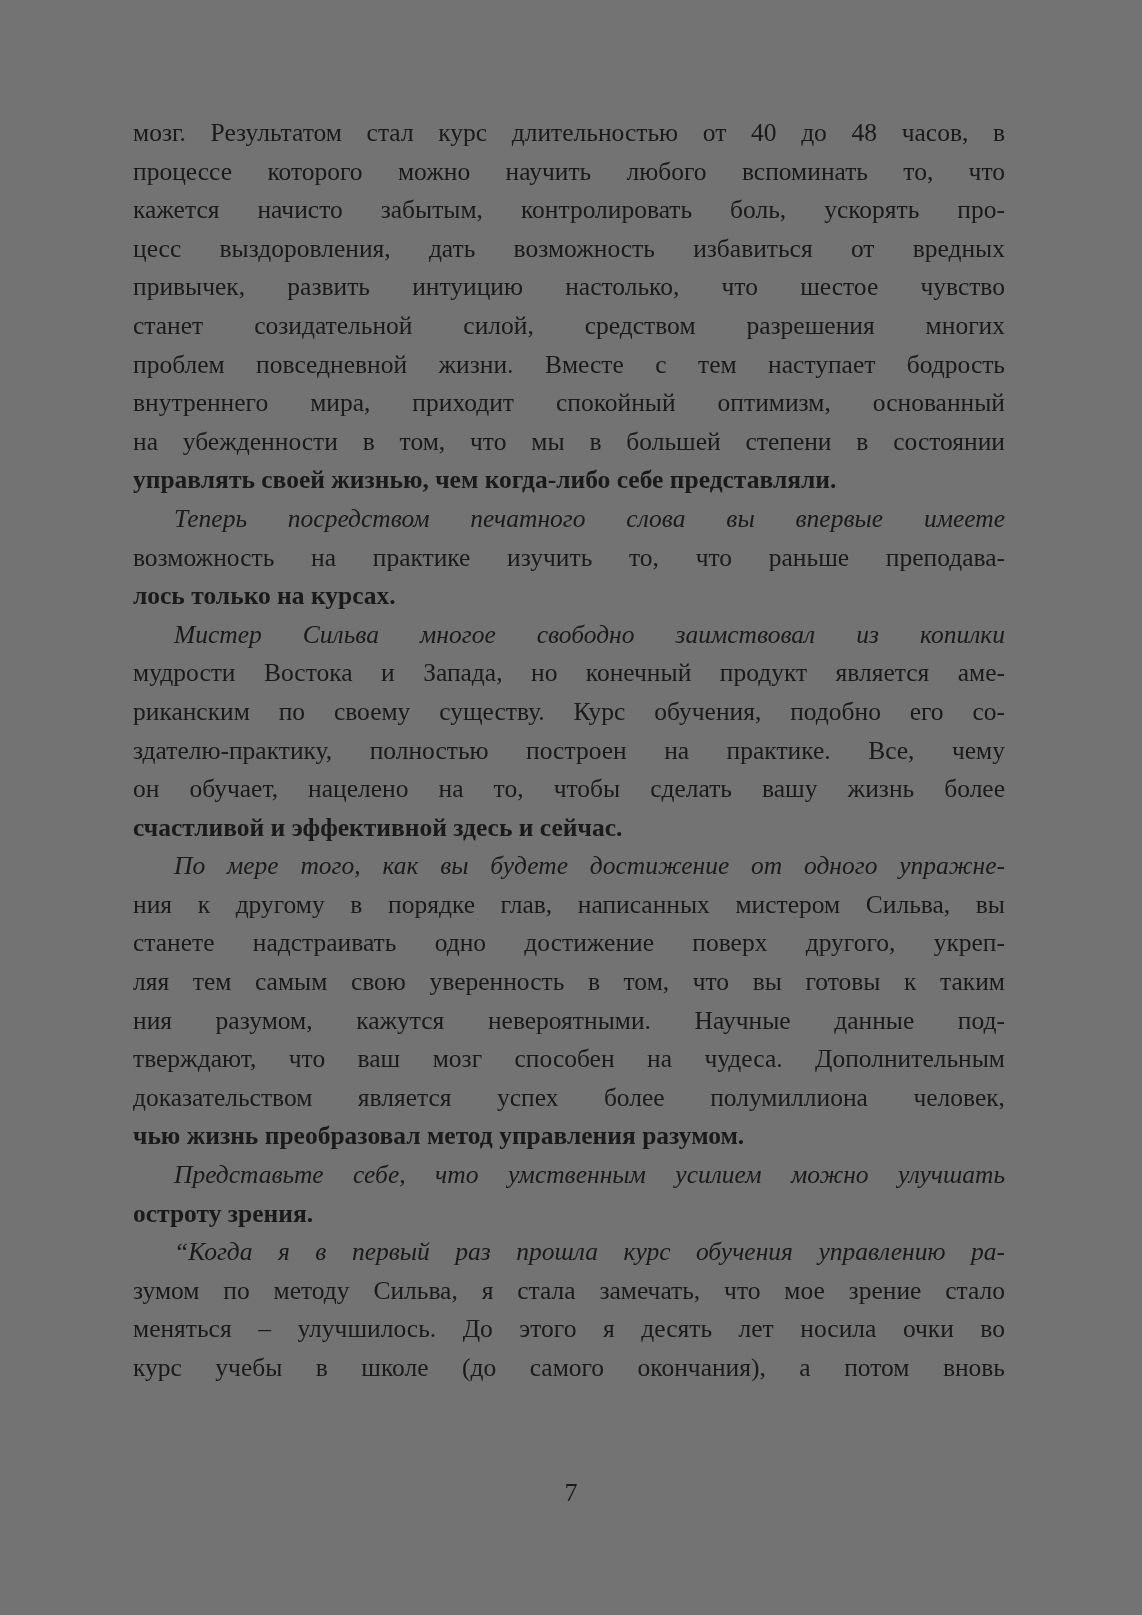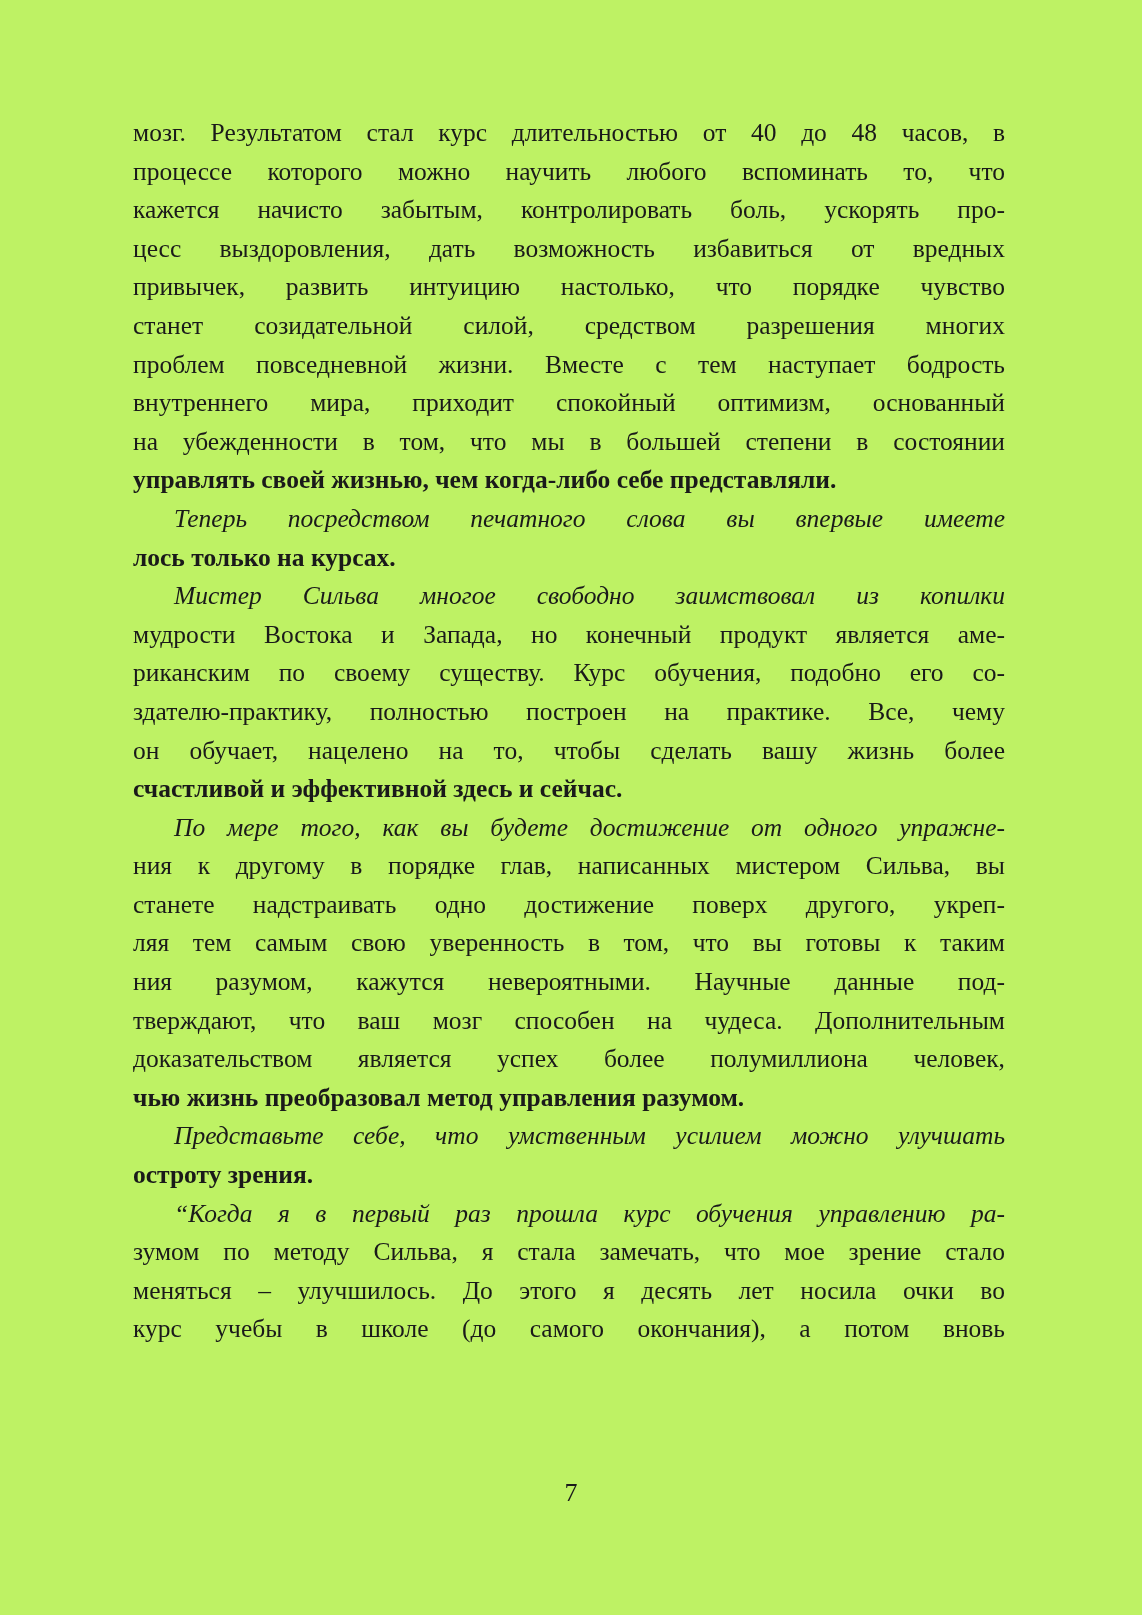--- a/index.html
+++ b/index.html
@@ -1,18 +1,18 @@
 <!DOCTYPE html>
 <html><head>
   <meta charset="utf-8">
   <style>
     html, body { margin: 0; padding: 0; background: #ffffff; }
     body { width: 1142px; height: 1615px; position: relative; overflow: hidden; }
     .page {
-      position: absolute; left: 0; top: 0; width: 1142px; height: 1615px; background: #bef264;
+      position: absolute; left: 0; top: 0; width: 1142px; height: 1615px; background: #737373;
     }
     .text {
       position: absolute; left: 133px; top: 114px; width: 872px;
       font-family: "Liberation Serif", serif;
       font-size: 25.5px; line-height: 38.6px; color: #1a1a1a;
     }
     .line { display: block; white-space: nowrap; text-align: justify; text-align-last: justify; height: 38.6px; overflow: visible; }
     .line.last { text-align-last: left; font-weight: bold; }
     .line.indent { padding-left: 41px; font-style: italic; }
     .pagenum {
@@ -22,27 +22,28 @@
   </style>
 </head>
 <body>
 
 <div class="page">
   <div class="text" id="text-block">
       <span class="line">мозг. Результатом стал курс длительностью от 40 до 48 часов, в</span>
       <span class="line">процессе которого можно научить любого вспоминать то, что</span>
       <span class="line">кажется начисто забытым, контролировать боль, ускорять про-</span>
       <span class="line">цесс выздоровления, дать возможность избавиться от вредных</span>
-      <span class="line">привычек, развить интуицию настолько, что порядке чувство</span>
+      <span class="line">привычек, развить интуицию настолько, что шестое чувство</span>
       <span class="line">станет созидательной силой, средством разрешения многих</span>
       <span class="line">проблем повседневной жизни. Вместе с тем наступает бодрость</span>
       <span class="line">внутреннего мира, приходит спокойный оптимизм, основанный</span>
       <span class="line">на убежденности в том, что мы в большей степени в состоянии</span>
       <span class="line last">управлять своей жизнью, чем когда-либо себе представляли.</span>
       <span class="line indent">Теперь посредством печатного слова вы впервые имеете</span>
+      <span class="line">возможность на практике изучить то, что раньше преподава-</span>
       <span class="line last">лось только на курсах.</span>
       <span class="line indent">Мистер Сильва многое свободно заимствовал из копилки</span>
       <span class="line">мудрости Востока и Запада, но конечный продукт является аме-</span>
       <span class="line">риканским по своему существу. Курс обучения, подобно его со-</span>
       <span class="line">здателю-практику, полностью построен на практике. Все, чему</span>
       <span class="line">он обучает, нацелено на то, чтобы сделать вашу жизнь более</span>
       <span class="line last">счастливой и эффективной здесь и сейчас.</span>
       <span class="line indent">По мере того, как вы будете достижение от одного упражне-</span>
       <span class="line">ния к другому в порядке глав, написанных мистером Сильва, вы</span>
       <span class="line">станете надстраивать одно достижение поверх другого, укреп-</span>

